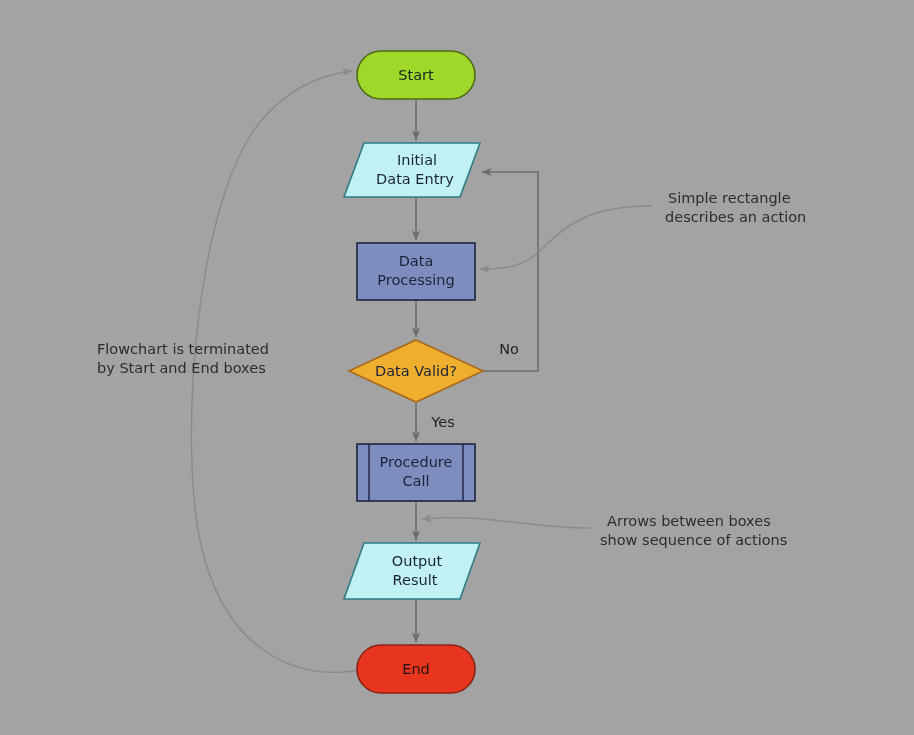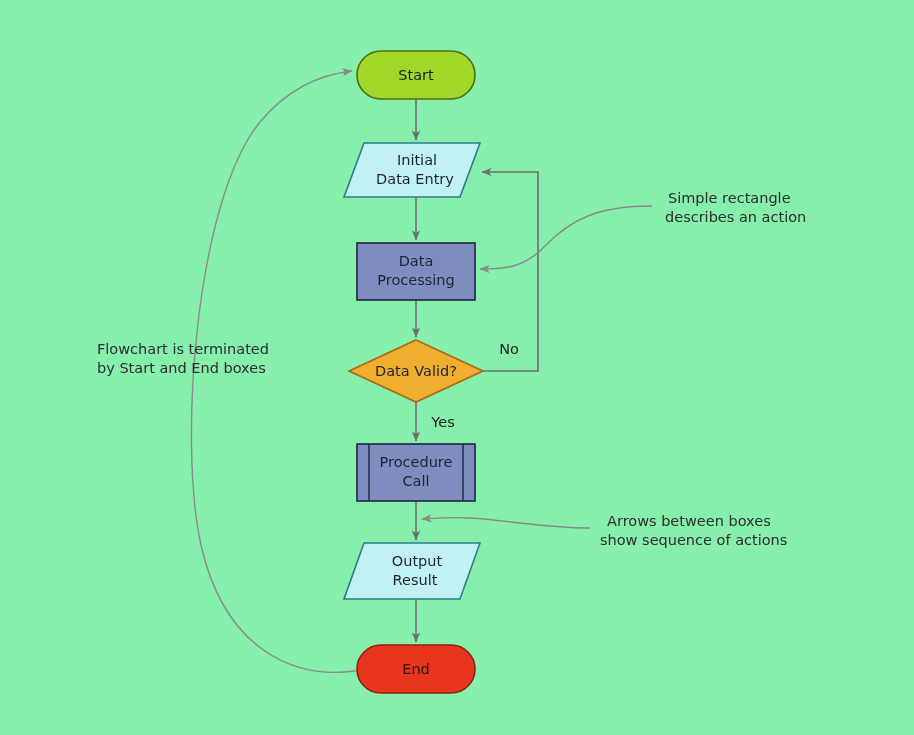--- a/index.html
+++ b/index.html
@@ -10,21 +10,21 @@
   body {
     width: 914px;
     height: 735px;
     font-family: "DejaVu Sans", sans-serif;
     overflow: hidden;
   }
   #canvas {
     position: relative;
     width: 914px;
     height: 735px;
-    background: #86efac;
+    background: #a3a3a3;
   }
   svg#flow {
     position: absolute;
     left: 0;
     top: 0;
     width: 914px;
     height: 735px;
   }
   .node-label {
     font-family: "DejaVu Sans", sans-serif;

